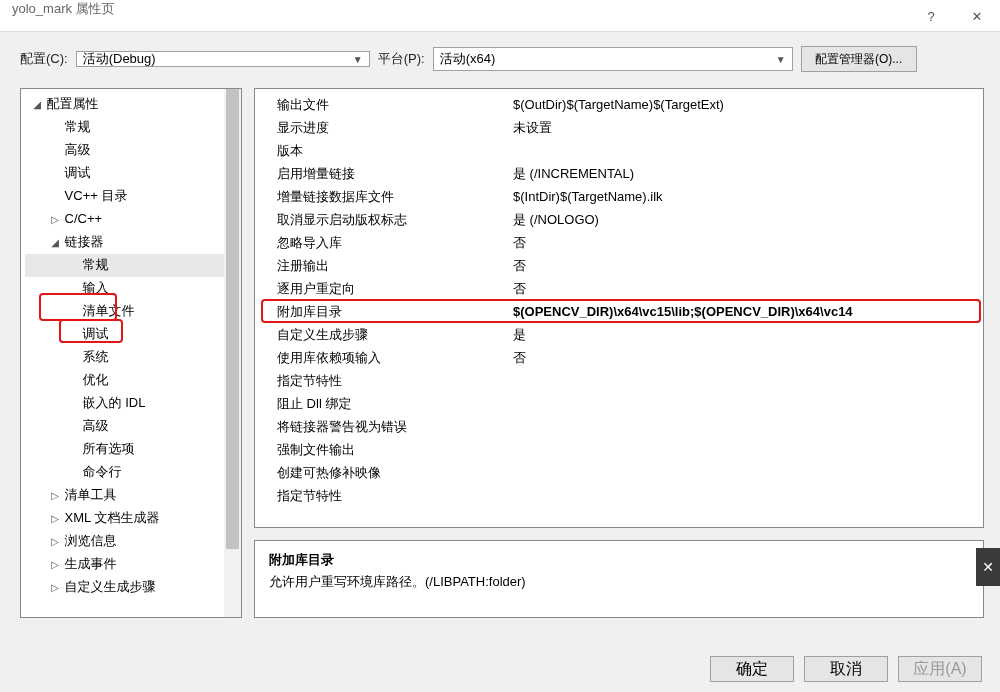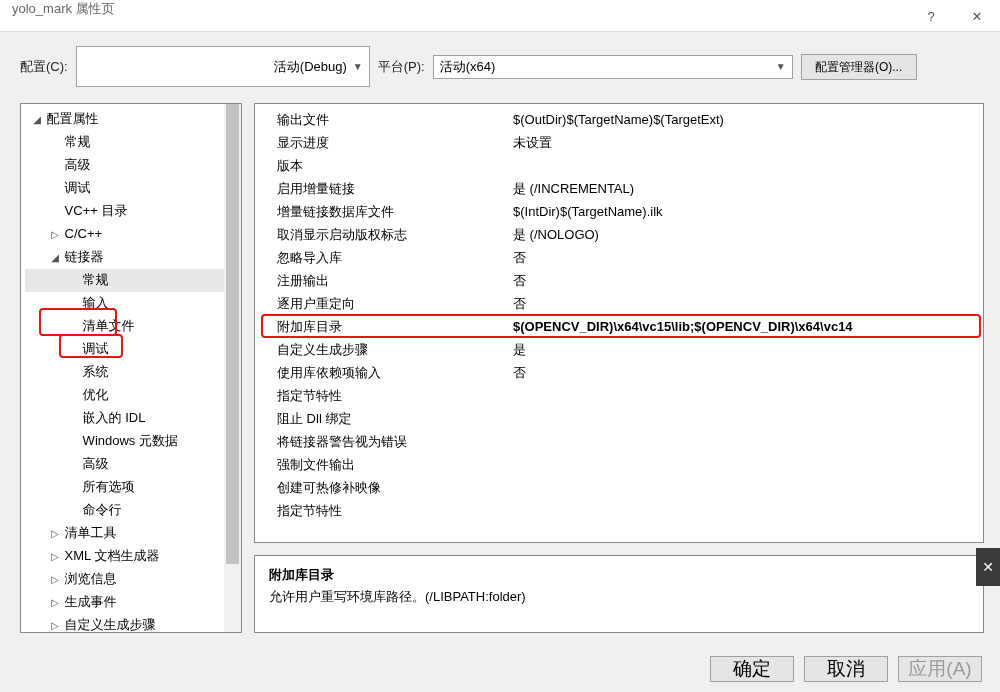--- a/index.html
+++ b/index.html
@@ -4,21 +4,21 @@
 <style>
 * { box-sizing: border-box; margin: 0; padding: 0; }
 body { font-family: "Microsoft YaHei", "Segoe UI", sans-serif; font-size: 13px; background: #f0f0f0; width: 1000px; height: 692px; overflow: hidden; position: relative; }
 .titlebar { height: 32px; background: #fff; border-bottom: 1px solid #ddd; display: flex; padding-left: 12px; color: #666; font-size: 13px; }
 .titlebar-controls { margin-left: auto; display: flex; }
 .titlebar-btn { width: 46px; height: 32px; display: flex; align-items: center; justify-content: center; color: #555; }
 .toprow { display: flex; align-items: center; padding: 14px 16px 10px 20px; gap: 8px; background: #f0f0f0; }
 .toprow label { color: #222; }
 .selectbox { border: 1px solid #a0a0a0; background: #fff; padding: 3px 6px; display: flex; align-items: center; justify-content: space-between; }
 .selectbox .chev { font-size: 10px; color: #555; margin-left: 6px; }
-.cfg-select { width: 294px; height: 41px; justify-content: flex-end; }
+.cfg-select { width: 294px; height: 16px; }
 .plat-select { width: 360px; height: 24px; }
 .mgr-btn { width: 116px; height: 26px; border: 1px solid #a0a0a0; background: #e5e5e5; font-size: 12px; text-align: center; line-height: 24px; }
 .content { display: flex; gap: 12px; padding: 6px 16px 0 20px; height: 536px; }
 .tree-wrap { width: 222px; border: 1px solid #888; background: #fff; position: relative; overflow: hidden; }
 .tree { padding: 4px 0 4px 4px; line-height: 22px; height: 100%; overflow: hidden; }
 .tree-item { white-space: nowrap; padding-left: 4px; cursor: default; }
 .tree-item.selected { background: #e8e8e8; }
 .tree .tri { display: inline-block; width: 12px; text-align: center; font-size: 10px; color: #555; }
 .tree .tri.empty { visibility: hidden; }
 .l0 { padding-left: 6px; }
@@ -33,21 +33,21 @@
 .grid-row { display: flex; line-height: 23px; height: 23px; }
 .grid-row .pname { width: 254px; padding-left: 22px; }
 .grid-row .pval { flex: 1; padding-left: 4px; overflow: hidden; white-space: nowrap; }
 .grid-row.sel { }
 .grid-row.sel .pname { }
 .grid-row.sel .pval { font-weight: bold; }
 .highlight-box-grid { position: absolute; border: 2px solid #e31616; border-radius: 4px; left: 6px; top: 210px; right: 2px; height: 24px; pointer-events: none; }
 .desc { border: 1px solid #888; background: #fff; height: 78px; padding: 10px 14px; }
 .desc-title { font-weight: bold; margin-bottom: 4px; }
 .bottom { position: absolute; bottom: 0; left: 0; right: 0; height: 46px; display: flex; justify-content: flex-end; align-items: center; gap: 10px; padding-right: 18px; background: #f0f0f0; }
-.btn { width: 84px; height: 26px; border: 1px solid #a0a0a0; background: #e5e5e5; font-size: 19px; text-align: center; line-height: 24px; }
+.btn { width: 84px; height: 26px; border: 1px solid #a0a0a0; background: #e5e5e5; font-size: 16px; text-align: center; line-height: 24px; }
 .btn.disabled { color: #9a9a9a; }
 .close-side { position: absolute; right: 0; top: 548px; width: 24px; height: 38px; background: #3a3a3a; color: #fff; display: flex; align-items: center; justify-content: center; font-size: 14px; }
 </style>
 </head>
 <body>
 
 <div class="titlebar">
   <span>yolo_mark 属性页</span>
   <div class="titlebar-controls">
     <div class="titlebar-btn">?</div>
@@ -79,21 +79,20 @@
         <div class="tree-item l1"><span class="tri empty">◢</span><span> VC++ 目录</span></div>
         <div class="tree-item l1"><span class="tri">▷</span><span> C/C++</span></div>
         <div class="tree-item l1"><span class="tri">◢</span><span> 链接器</span></div>
         <div class="tree-item l2 selected"><span class="tri empty">◢</span><span> 常规</span></div>
         <div class="tree-item l2"><span class="tri empty">◢</span><span> 输入</span></div>
         <div class="tree-item l2"><span class="tri empty">◢</span><span> 清单文件</span></div>
         <div class="tree-item l2"><span class="tri empty">◢</span><span> 调试</span></div>
         <div class="tree-item l2"><span class="tri empty">◢</span><span> 系统</span></div>
         <div class="tree-item l2"><span class="tri empty">◢</span><span> 优化</span></div>
         <div class="tree-item l2"><span class="tri empty">◢</span><span> 嵌入的 IDL</span></div>
-        <div class="tree-item l2"><span class="tri empty">◢</span><span> Windows 元数据</span></div>
         <div class="tree-item l2"><span class="tri empty">◢</span><span> 高级</span></div>
         <div class="tree-item l2"><span class="tri empty">◢</span><span> 所有选项</span></div>
         <div class="tree-item l2"><span class="tri empty">◢</span><span> 命令行</span></div>
         <div class="tree-item l1"><span class="tri">▷</span><span> 清单工具</span></div>
         <div class="tree-item l1"><span class="tri">▷</span><span> XML 文档生成器</span></div>
         <div class="tree-item l1"><span class="tri">▷</span><span> 浏览信息</span></div>
         <div class="tree-item l1"><span class="tri">▷</span><span> 生成事件</span></div>
         <div class="tree-item l1"><span class="tri">▷</span><span> 自定义生成步骤</span></div>
       </div>
     <div class="tree-scroll">

